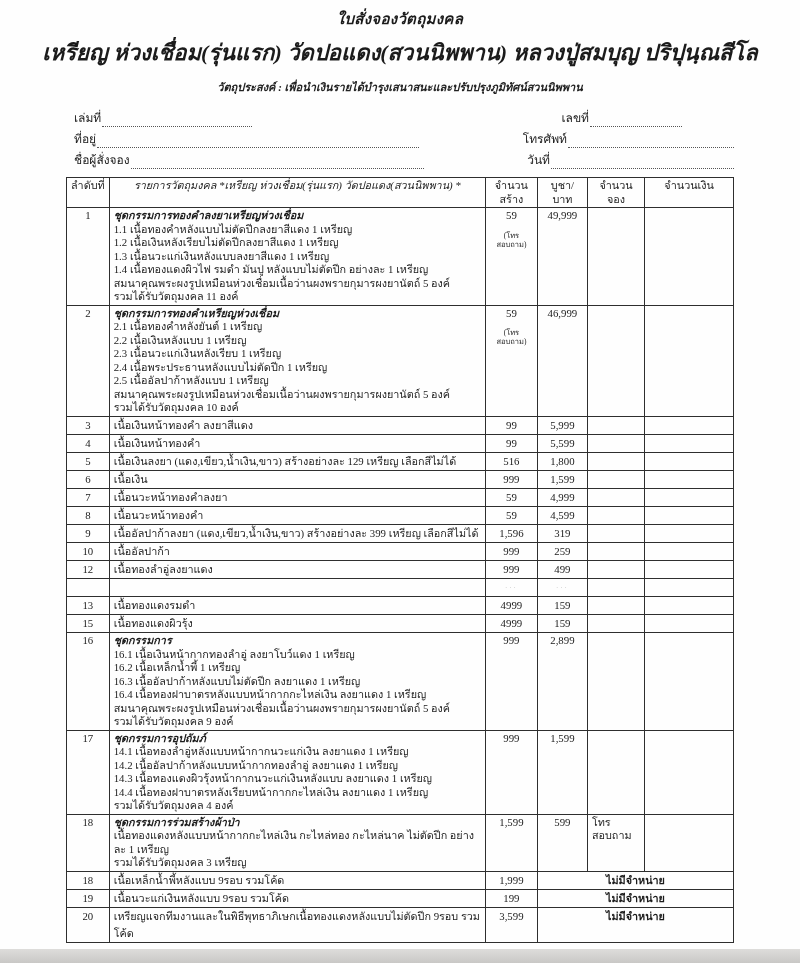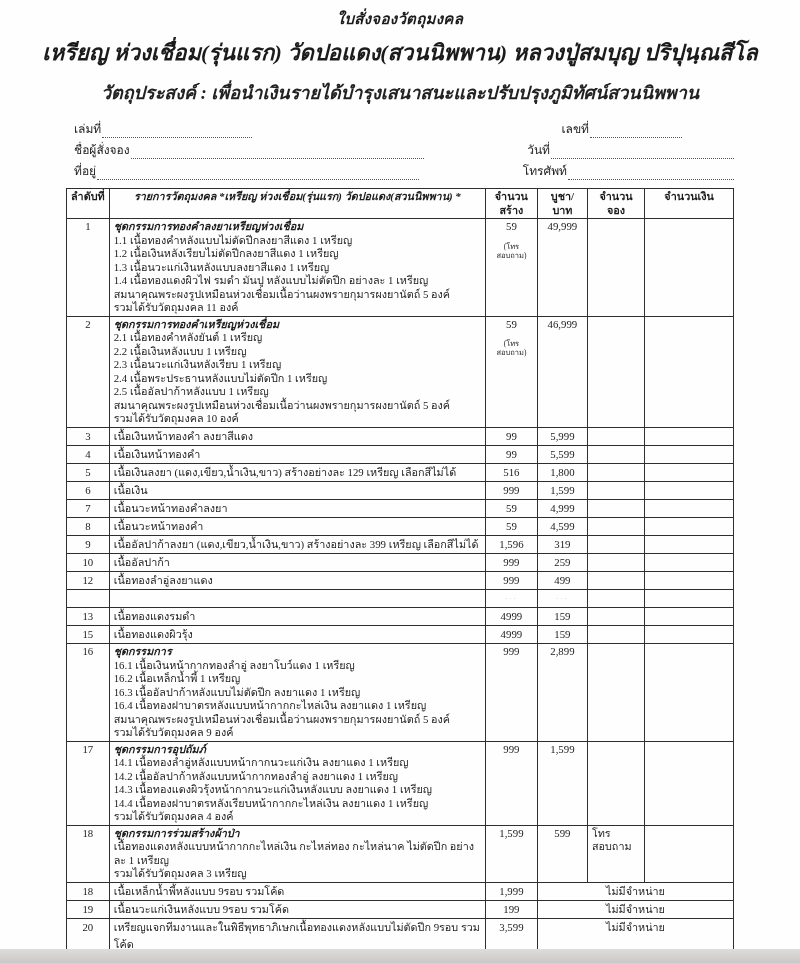--- a/index.html
+++ b/index.html
@@ -19,21 +19,21 @@
     padding-top:7px;
     font-size:15px;font-weight:bold;font-style:italic;
     letter-spacing:.3px;
   }
   .hdr .t2{
     margin-top:4px;
     font-size:22px;font-weight:bold;font-style:italic;
   }
   .hdr .t3{
     margin-top:8px;
-    font-size:18px;font-weight:bold;font-style:italic;
+    font-size:11px;font-weight:bold;font-style:italic;
     color:#222;
   }
   
   .formarea{ margin:10px 66px 0 74px; font-size:12px; }
   .frow{ display:flex; align-items:flex-end; height:21px; }
   .fgroup{ display:flex; align-items:flex-end; }
   .flabel{ white-space:nowrap; padding-right:1px; }
   .fdots{ border-bottom:1.5px dotted #555; height:12px; }
   .spacer{ flex:1; }
   
@@ -45,29 +45,29 @@
   }
   table.main td,table.main th{
     border:1px solid #2e2e2e;
     padding:1px 4px;
     vertical-align:top;
     font-size:10.8px;
     line-height:13.5px;
     overflow:hidden;
   }
   table.main{ border:1.5px solid #222; }
-  th{ font-weight:bold; text-align:center; line-height:15px; padding:3px 2px;margin-top:10px; }
+  th{ font-weight:normal; text-align:center; line-height:15px; padding:3px 2px;margin-top:10px; }
   th.itemhead{ font-style:italic; }
   td.c{ text-align:center; }
   td.num{ text-align:center; font-size:10.8px; }
   .groupline{ font-weight:bold; font-style:italic; }
   .qtynote{ display:block; font-size:7.5px; line-height:9px; color:#222;margin-top:8px; }
   tr.single td{ height:17px; line-height:17px; padding-top:0; padding-bottom:0; }
   .faint{ color:#b9b9b9; font-size:7px; letter-spacing:2px; }
-  td.soldout{ text-align:center; font-weight:normal; }
+  td.soldout{ text-align:center; font-weight:bold; }
   td.reserve-note{ text-align:left; }
   
   .scanband{
     position:absolute;left:0;bottom:0;width:100%;height:14px;
     background:linear-gradient(to bottom,#dedddb,#c9c8c6);
   }
 </style>
 </head>
 <body>
 
@@ -86,38 +86,38 @@
         <span class="fdots" style="width:150px"></span>
       </div>
       <div class="spacer"></div>
       <div class="fgroup" style="margin-right:52px">
         <span class="flabel">เลขที่</span>
         <span class="fdots" style="width:92px"></span>
       </div>
     </div>
     <div class="frow">
       <div class="fgroup">
+        <span class="flabel">ที่อยู่</span>
+        <span class="fdots" style="width:322px"></span>
+      </div>
+      <div class="spacer"></div>
+      <div class="fgroup">
+        <span class="flabel">โทรศัพท์</span>
+        <span class="fdots" style="width:166px"></span>
+      </div>
+    </div>
+    <div class="frow">
+      <div class="fgroup">
         <span class="flabel">ชื่อผู้สั่งจอง</span>
         <span class="fdots" style="width:293px"></span>
       </div>
       <div class="spacer"></div>
       <div class="fgroup">
         <span class="flabel">วันที่</span>
         <span class="fdots" style="width:183px"></span>
-      </div>
-    </div>
-    <div class="frow">
-      <div class="fgroup">
-        <span class="flabel">ที่อยู่</span>
-        <span class="fdots" style="width:322px"></span>
-      </div>
-      <div class="spacer"></div>
-      <div class="fgroup">
-        <span class="flabel">โทรศัพท์</span>
-        <span class="fdots" style="width:166px"></span>
       </div>
     </div>
   </div>
 
   <table class="main">
     <colgroup>
         <col style="width: 6.4%;">
         <col style="width: 56.4%;">
         <col style="width: 7.8%;">
         <col style="width: 7.5%;">

